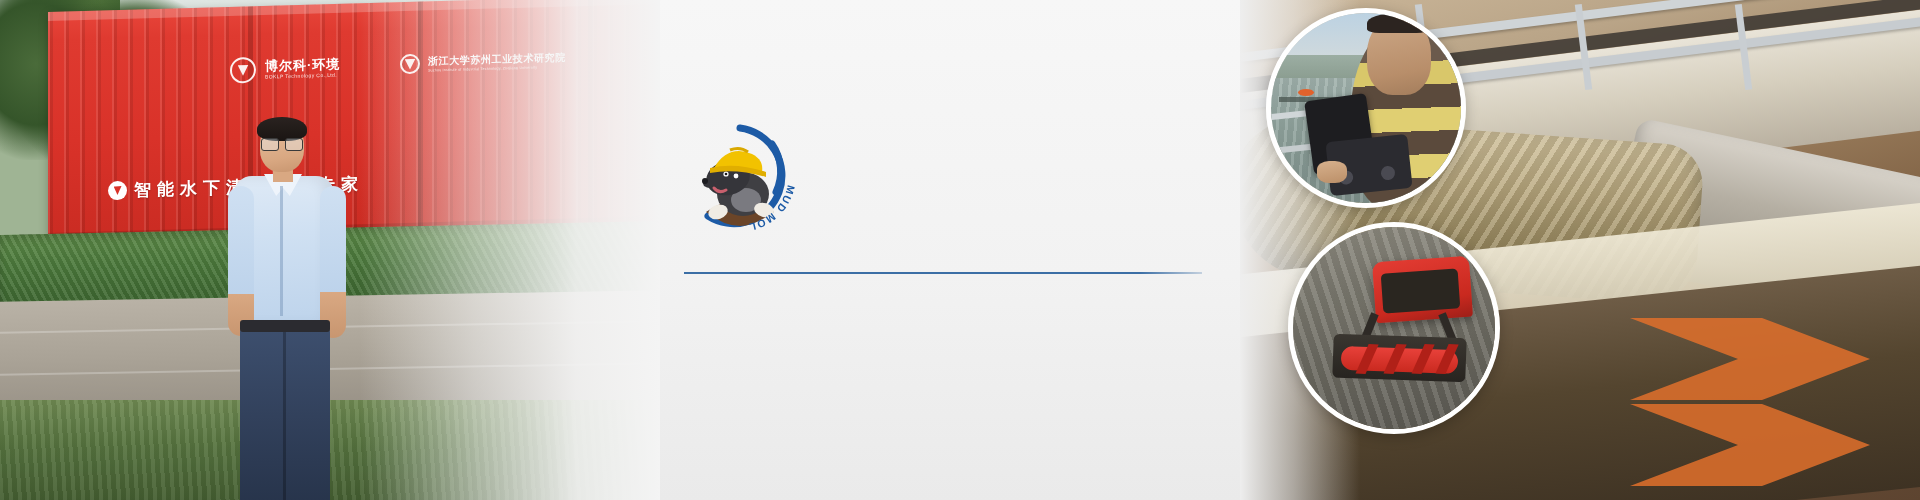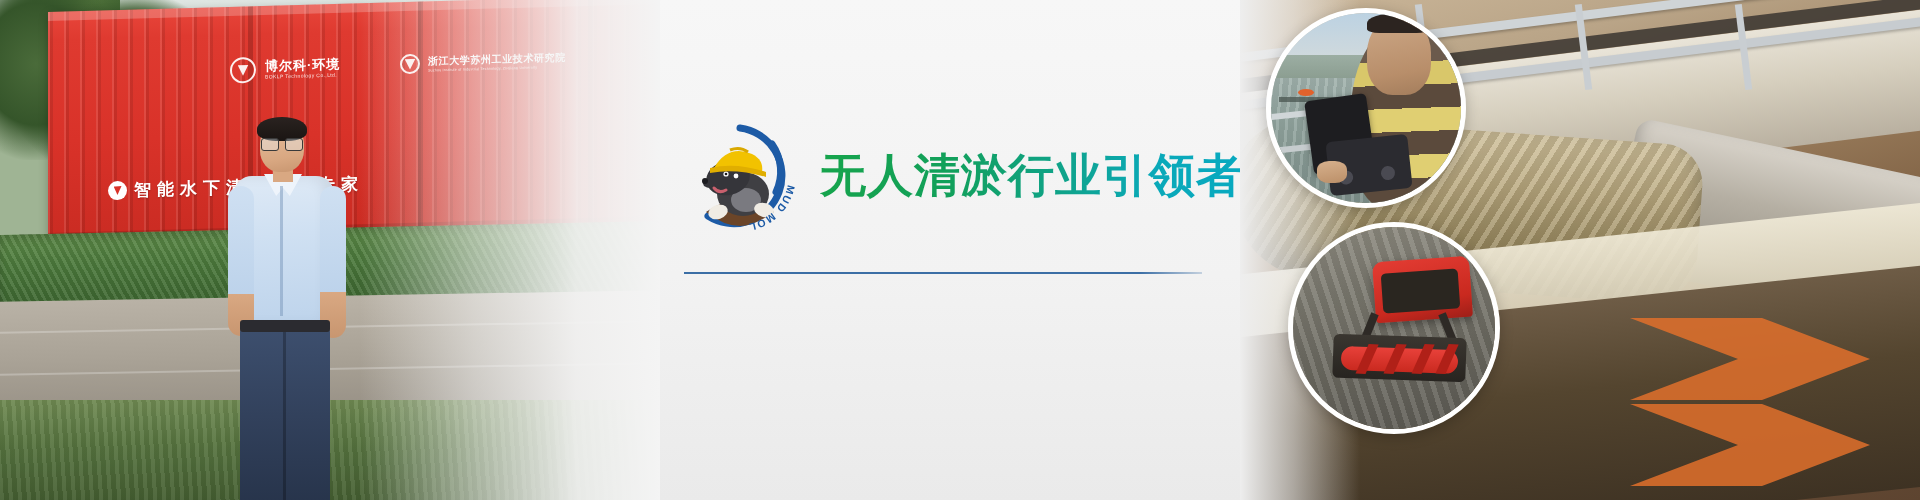--- a/index.html
+++ b/index.html
@@ -295,21 +295,20 @@
 
             <defs>
               <path id="ringtext" d="M 104 62 A 48 48 0 0 1 62 104" fill="none"></path>
             </defs>
             <text font-family="'Liberation Sans',sans-serif" font-size="10.5" font-weight="bold" fill="#1d5ba6" letter-spacing="1.4">
               <textPath href="#ringtext" startOffset="4%">MUD MOLE</textPath>
             </text>
           </svg>
         </div>
 
-        <div class="headline">无人清淤行业引领者</div>
       </div>
 
       <div class="divider"></div>
     </div>
   </div>
 
   <div class="right-photo">
     <div class="rp-bg"></div>
     <div class="rp-walkway"></div>
     <div class="rp-darkrail"></div>

